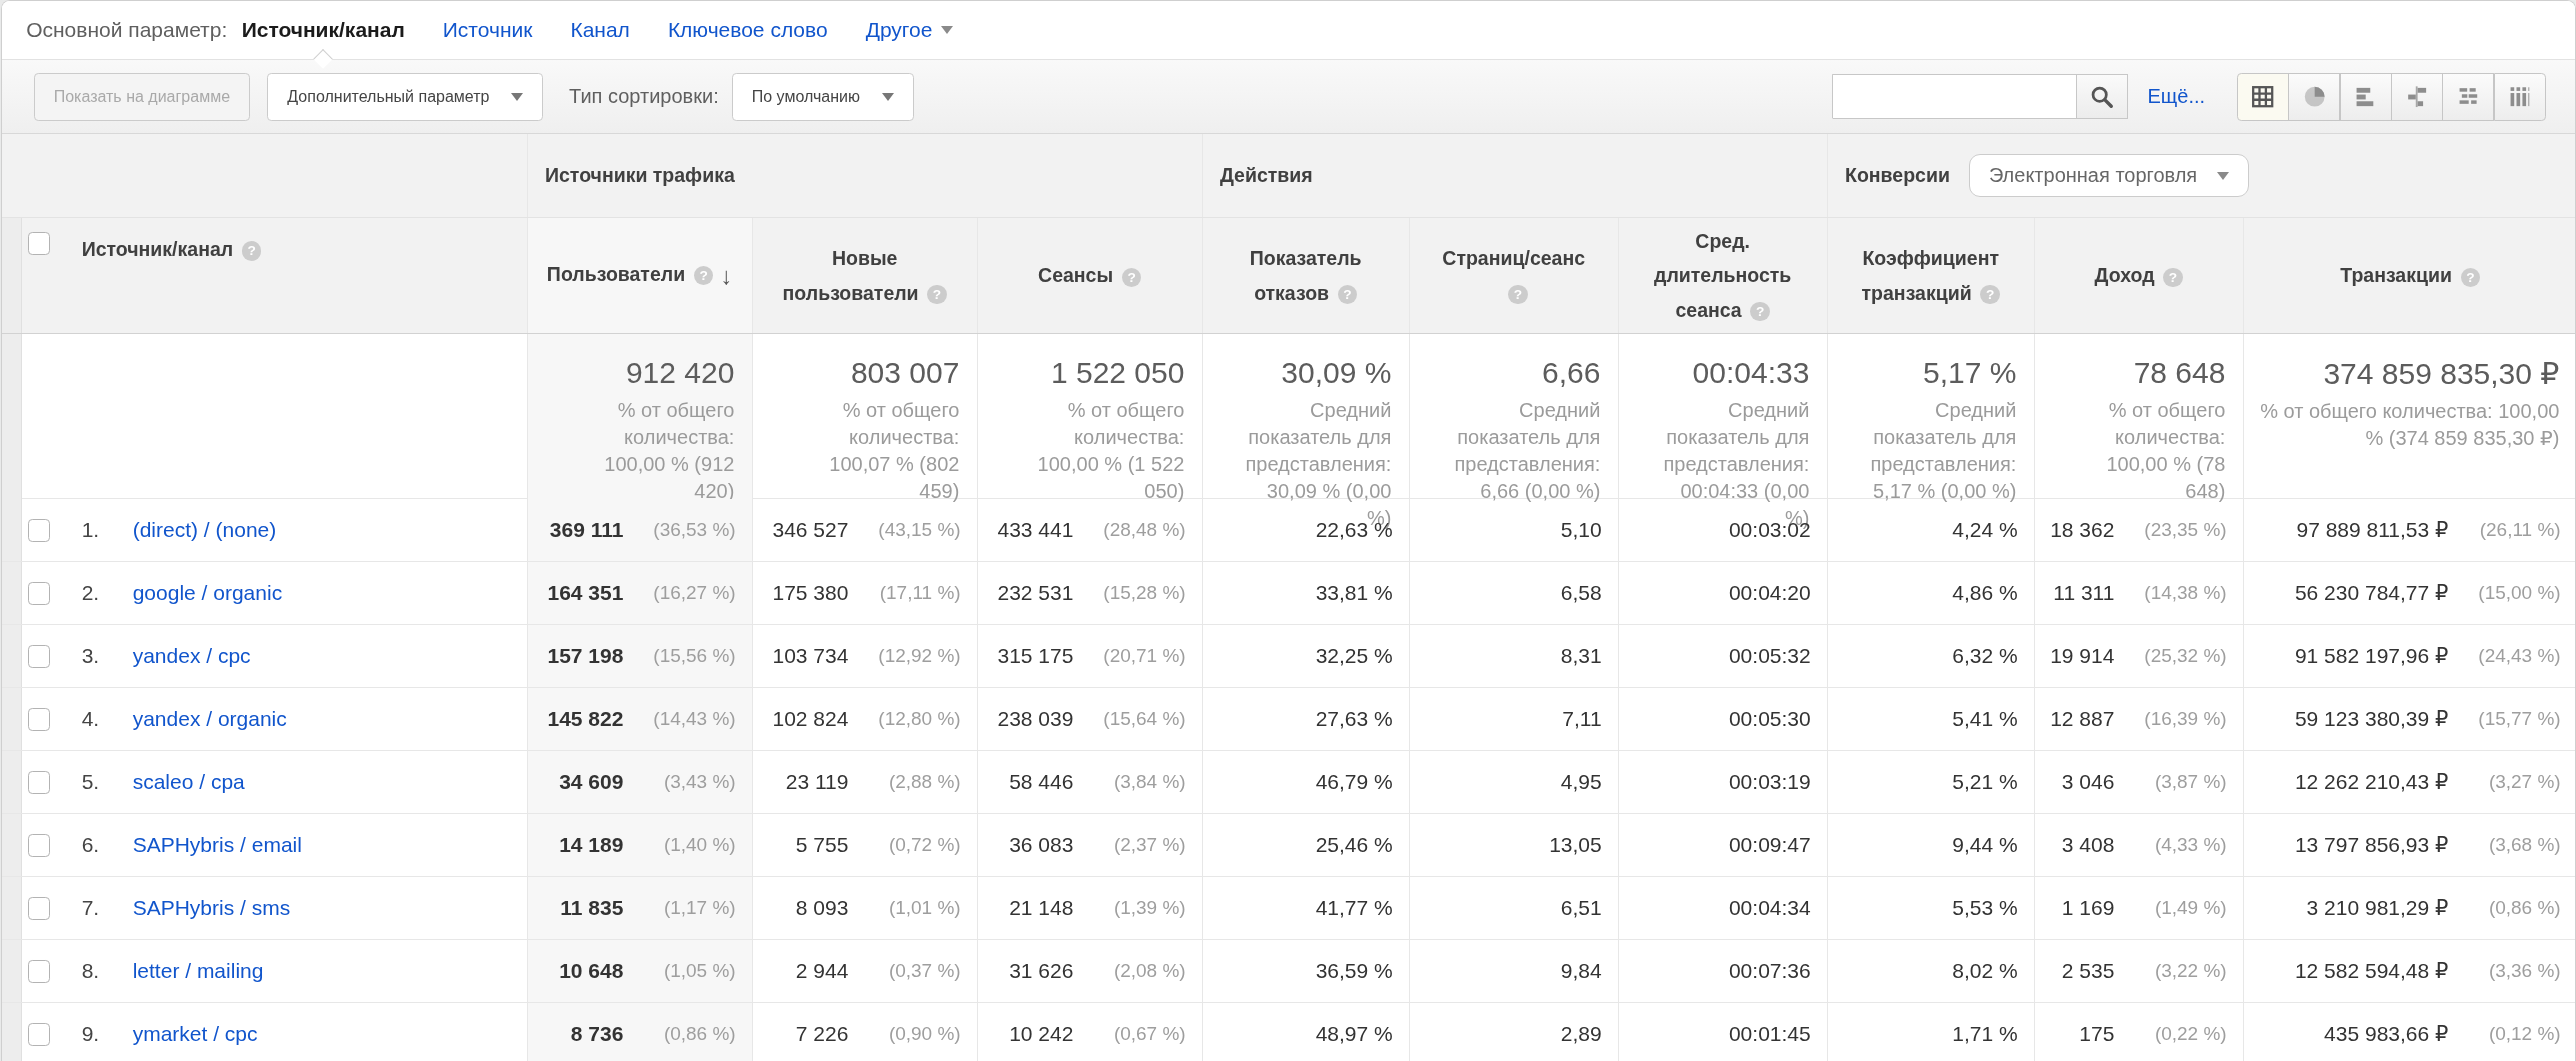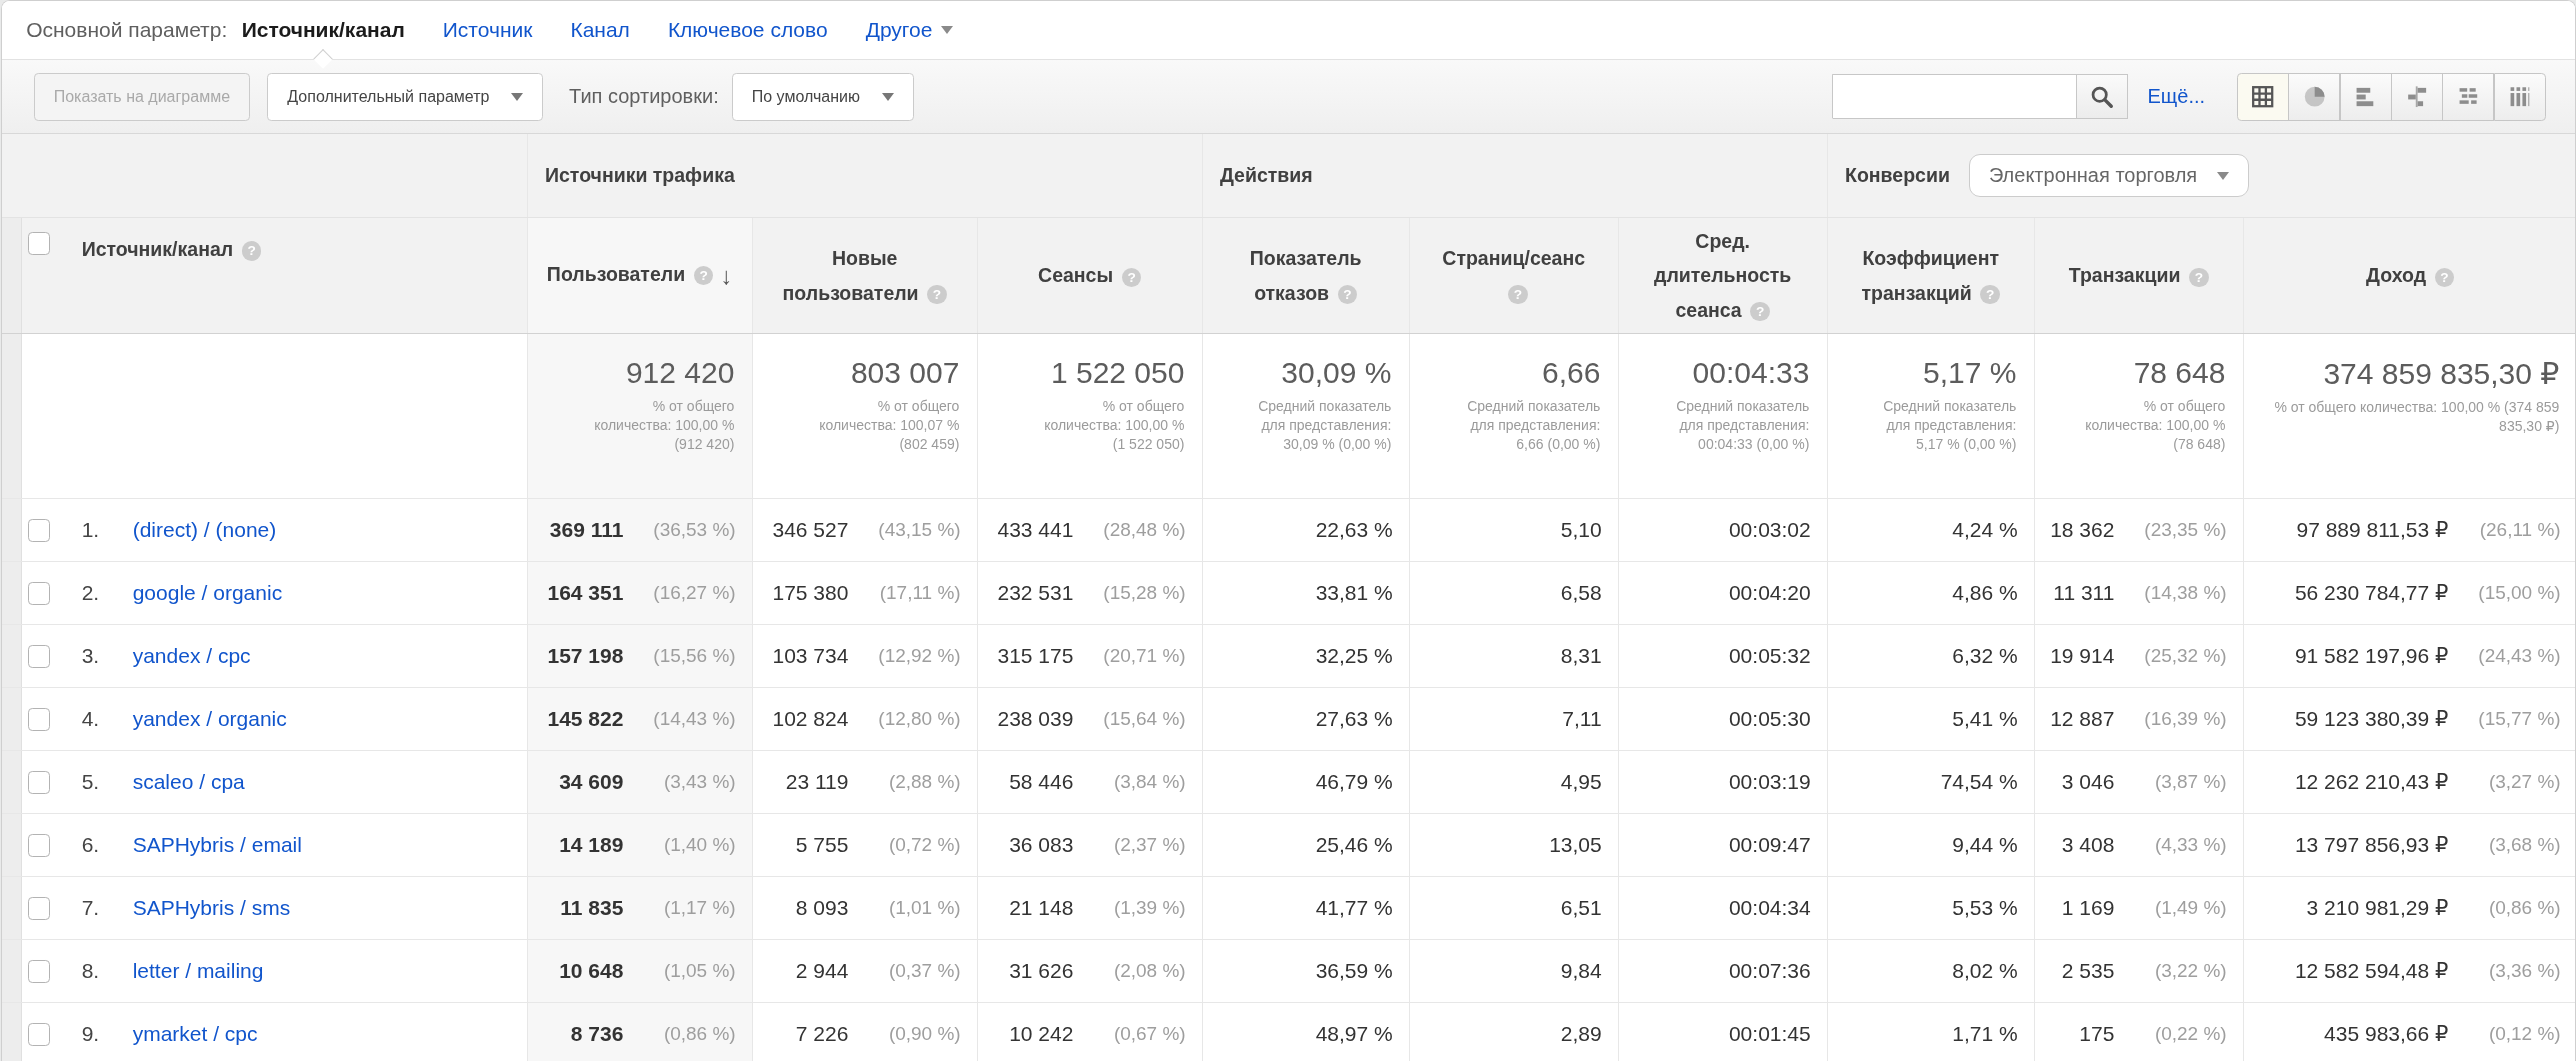--- a/index.html
+++ b/index.html
@@ -111,21 +111,21 @@
   .help::before{ content:"?"; }
   .sort-arrow{ font-size:24px; color:#555; font-weight:700; margin-left:7.2px; vertical-align:middle; }
   .sort-arrow::before{ content:"\2193"; }
 
   .summary-row{ height:165px; background:#fff; border-top:0.7px solid #d2d2d2; }
   .sum-cell{
     display:flex; flex-direction:column; align-items:flex-end;
     padding:21.7px 17.3px 0 7.2px;
   }
   .sum-val{ font-size:30px; color:#5c5c5c; white-space:nowrap; }
-  .sum-note{ margin-top:7.2px; font-size:14px; color:#9b9b9b; text-align:right; line-height:1.35; max-width:153px; }
+  .sum-note{ margin-top:7.2px; font-size:20px; color:#9b9b9b; text-align:right; line-height:1.35; max-width:153px; }
   .sum-note.wide{ max-width:322px; }
   .bg-sort{ background:#f7f7f7; }
 
   .data-row{ height:63px; border-top:0.7px solid #e7e7e7; background:#fff; }
   .name-cell{ display:flex; align-items:center; padding-left:26px; font-size:21px; }
   .idx{ width:51px; color:#444; }
   .src-link{ color:#15c; text-decoration:none; cursor:pointer; white-space:nowrap; }
   .m-cell{
     display:flex; align-items:center; justify-content:flex-end;
     padding-right:16px; white-space:nowrap;
@@ -276,24 +276,24 @@
       <div class="m-hdr bL">
         <span><span>Страниц/сеанс</span><span class="help"></span></span>
       </div>
       <div class="m-hdr bL">
         <span><span>Сред. длительность сеанса</span><span class="help"></span></span>
       </div>
       <div class="m-hdr bL">
         <span><span>Коэффициент транзакций</span><span class="help"></span></span>
       </div>
       <div class="m-hdr bL">
+        <span><span>Доход</span><span class="help"></span></span>
+      </div>
+      <div class="m-hdr bL">
         <span><span>Транзакции</span><span class="help"></span></span>
-      </div>
-      <div class="m-hdr bL">
-        <span><span>Доход</span><span class="help"></span></span>
       </div>
     </div>
 
     <div class="t-row summary-row" id="summary-row">
       <div class="gutter"></div>
       <div></div>
       <div></div>
     <div class="sum-cell bL bg-sort">
           <div class="sum-val">912 420</div>
           <div class="sum-note">% от общего количества: 100,00 % (912 420)</div>
@@ -525,21 +525,21 @@
           <div class="m-cell bL">
             <span class="val">46,79 %</span>
           </div>
           <div class="m-cell bL">
             <span class="val">4,95</span>
           </div>
           <div class="m-cell bL">
             <span class="val">00:03:19</span>
           </div>
           <div class="m-cell bL">
-            <span class="val">74,54 %</span>
+            <span class="val">5,21 %</span>
           </div>
           <div class="m-cell bL">
             <span class="val">3 046</span>
             <span class="pct">(3,87 %)</span>
           </div>
           <div class="m-cell bL">
             <span class="val">12 262 210,43 ₽</span>
             <span class="pct">(3,27 %)</span>
           </div>
         </div>

